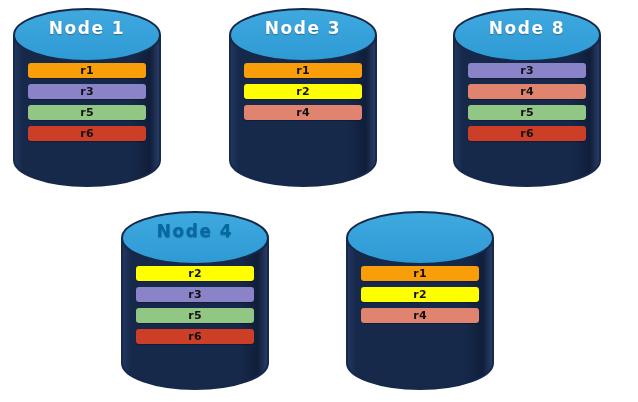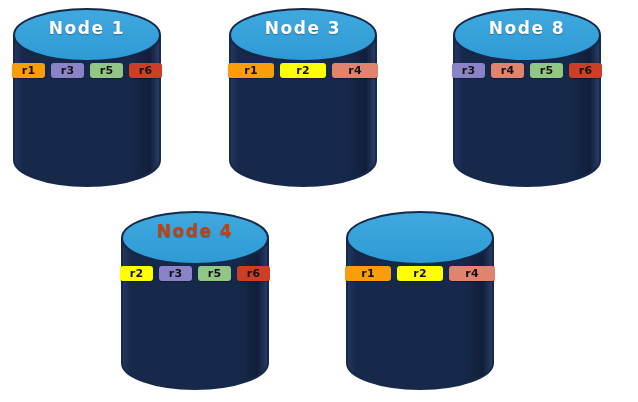--- a/index.html
+++ b/index.html
@@ -49,21 +49,21 @@
     white-space: nowrap;
     pointer-events: none;
     text-shadow: 0 1px 1px rgba(10,25,55,.35);
   }
 
   .bars {
     position: absolute;
     left: 0;
     right: 0;
     display: flex;
-    flex-direction: row;
+    flex-direction: column;
     align-items: center;
     gap: 6px;
   }
 
   .bar {
     position: relative;
     height: 15px;
     border-radius: 3px;
     box-shadow: 0 1px 1px rgba(0,0,0,.28);
     display: flex;
@@ -194,21 +194,21 @@
             <stop offset="100%" stop-color="#2a3f6b"></stop>
           </linearGradient>
           <linearGradient id="topGrad3" x1="0" y1="0" x2="0" y2="1">
             <stop offset="0%" stop-color="#3FA9DF"></stop>
             <stop offset="100%" stop-color="#2E9AD4"></stop>
           </linearGradient>
         </defs>
         <path d="M 2 29 L 2 154 A 73 26 0 0 0 148 154 L 148 29 A 73 26 0 0 1 2 29 Z" fill="url(#bodyGrad3)" stroke="#16294A" stroke-width="2"></path>
         <ellipse cx="75" cy="29" rx="73" ry="26" fill="url(#topGrad3)" stroke="#16294A" stroke-width="2"></ellipse>
       </svg>
-      <div class="node-title" style="color: #c2410c;">Node  4</div>
+      <div class="node-title" style="color: #0369a1;">Node  4</div>
       <div class="bars" style="top: 57px;">
         <div class="bar" style="width: 118px; background: rgb(255, 255, 0);">
           <span class="bar-label" style="color: rgb(18, 18, 18);">r2</span>
         </div>
         <div class="bar" style="width: 118px; background: rgb(139, 131, 200);">
           <span class="bar-label" style="color: rgb(18, 18, 18);">r3</span>
         </div>
         <div class="bar" style="width: 118px; background: rgb(145, 198, 132);">
           <span class="bar-label" style="color: rgb(18, 18, 18);">r5</span>
         </div>

